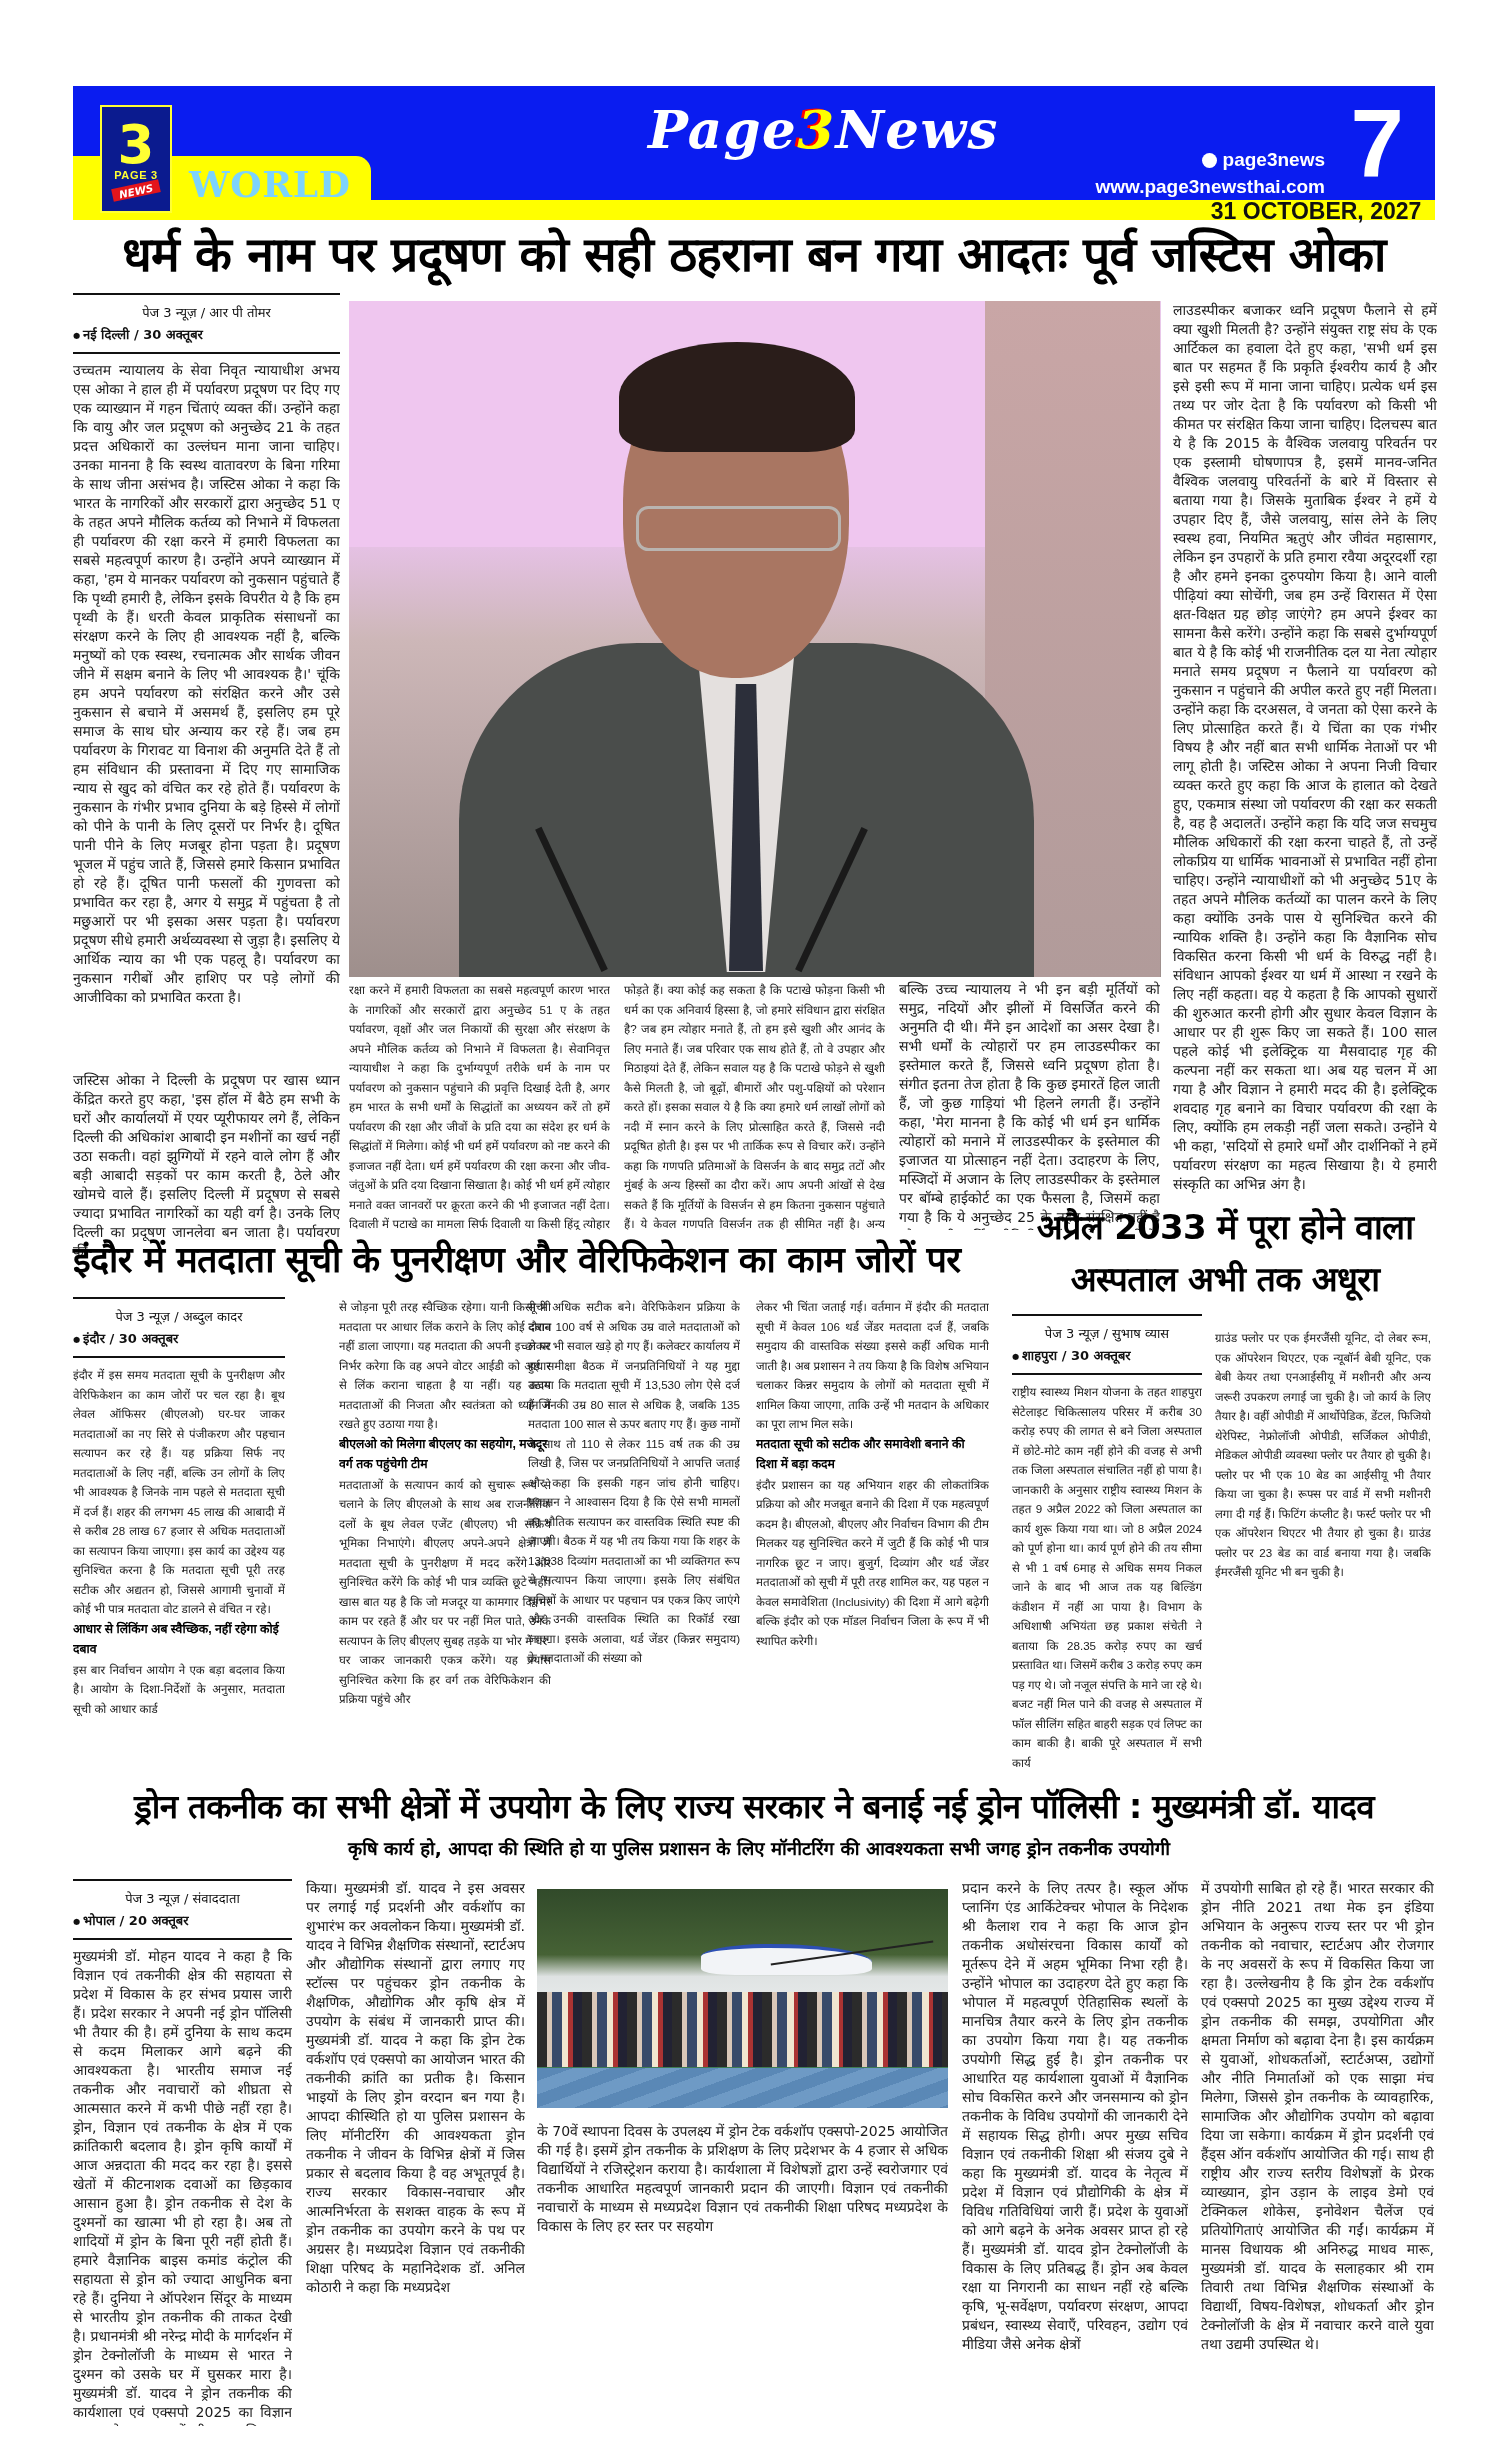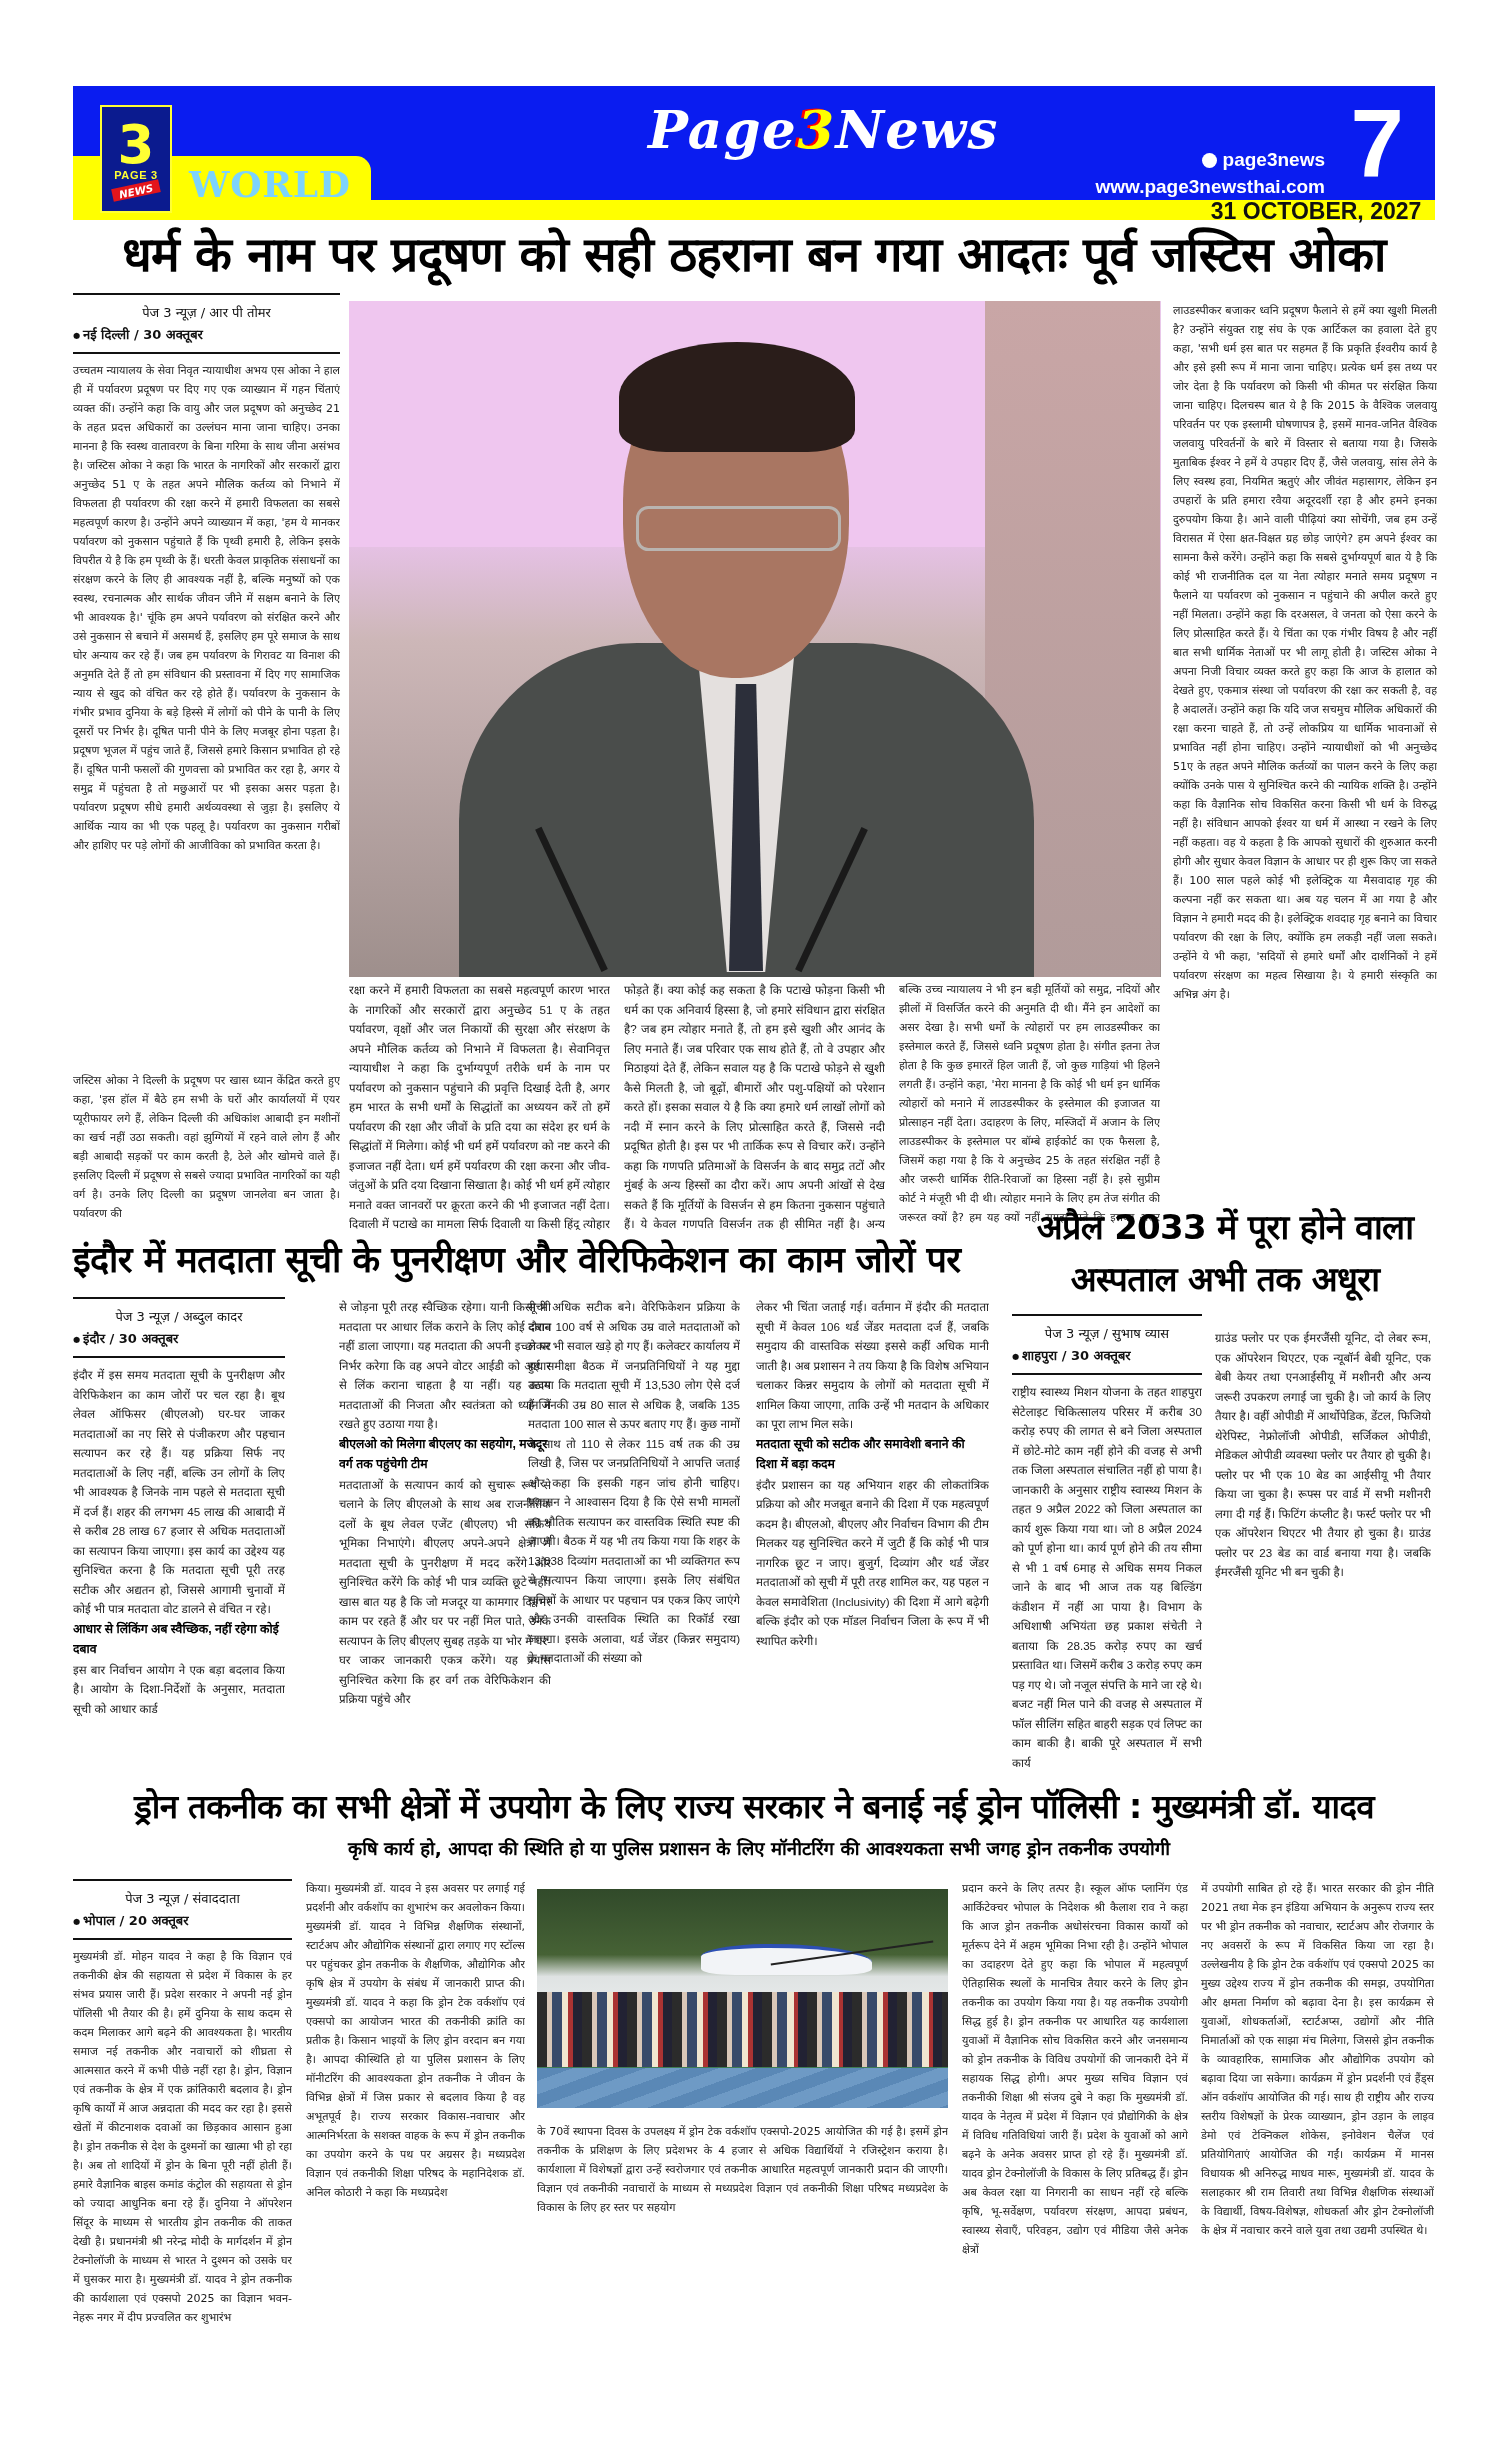--- a/index.html
+++ b/index.html
@@ -31,21 +31,21 @@
   .h4 { left: 73px; top: 1779px; width: 1362px; text-align: center; font-size: 33px; line-height: 55px; }
   .subhead { position: absolute; left: 78px; top: 1834px; width: 1362px; text-align: center; font-family: "DejaVu Sans", sans-serif; font-weight: bold; font-size: 18.5px; line-height: 30px; color: #000; white-space: nowrap; }
 
   
   .byline { position: absolute; border-top: 2.7px solid #111; border-bottom: 2.7px solid #111; padding: 5.5px 0; }
   .byline .by { text-align: center; font-size: 13px; line-height: 23px; }
   .byline .loc { font-size: 13px; line-height: 22px; font-weight: bold; }
   .byline .loc::before { content: "● "; font-size: 8.2px; vertical-align: middle; }
 
   
-  .col { position: absolute; font-family: "DejaVu Sans", sans-serif; font-size: 11px; line-height: 19px; text-align: justify; color: #1a1a1a; overflow: hidden; }
+  .col { position: absolute; font-family: "DejaVu Sans", sans-serif; font-size: 14px; line-height: 19px; text-align: justify; color: #1a1a1a; overflow: hidden; }
   .col.narrow { font-family: "Liberation Sans", sans-serif; font-size: 11.6px; line-height: 19.5px; }
   .col p { margin: 0; }
   .col .sub { font-weight: bold; font-size: 12.3px; line-height: 20.5px; text-align: left; color: #000; }
 
   
   .photo { position: absolute; overflow: hidden; }
   .photo-oka { left: 349px; top: 301px; width: 812px; height: 676px; background: linear-gradient(180deg, #e9c9ea 0%, #e7c2e8 35%, #cdb7b8 50%, #9e8f8c 100%); }
   .photo-oka .screen { position: absolute; left: 0; top: 0; width: 636px; height: 246px; background: #efc6ef; }
   .photo-oka .wall { position: absolute; left: 636px; top: 0; width: 175px; height: 676px; background: linear-gradient(180deg, #c9a6a6, #b19b9a); }
   .photo-oka .suit { position: absolute; left: 110px; top: 342px; width: 575px; height: 334px; background: #4a4d4b; border-radius: 178px 178px 0 0; }

